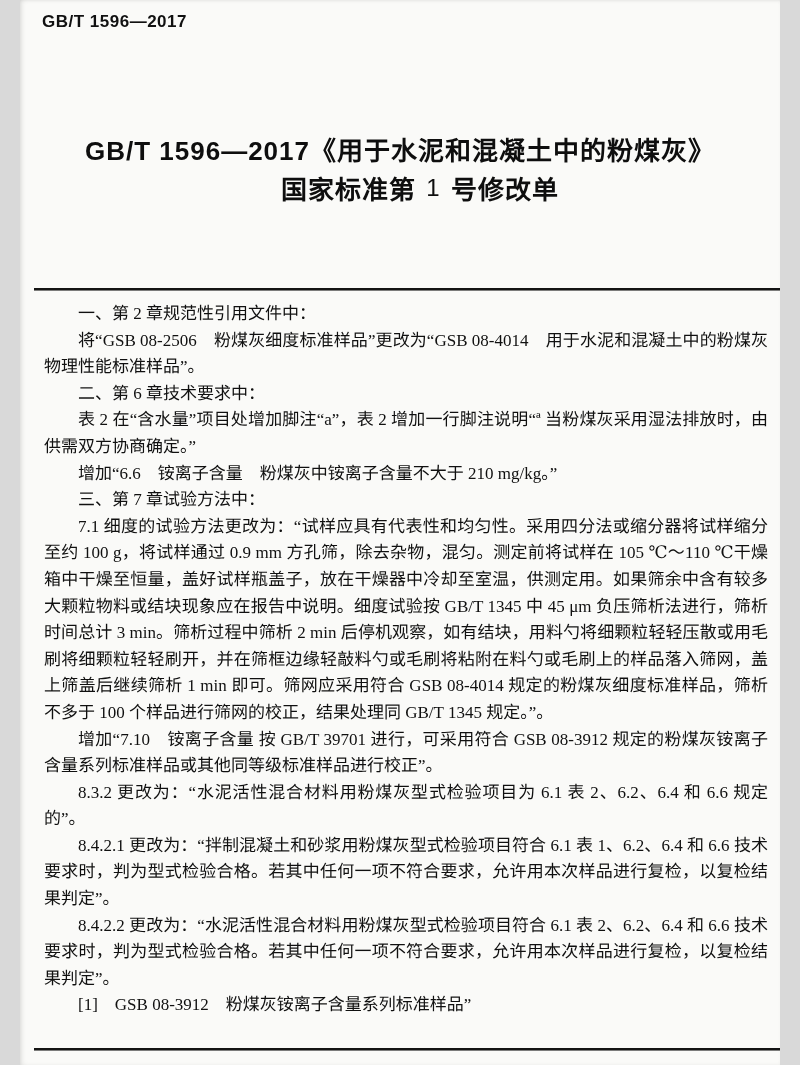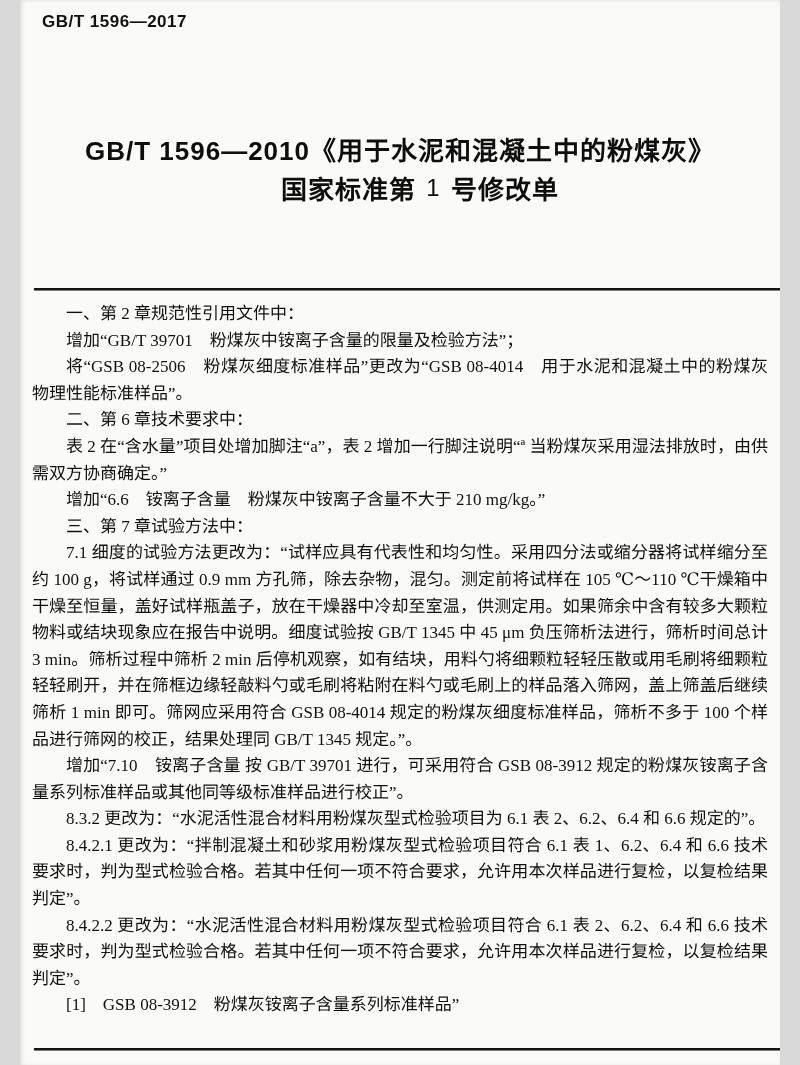--- a/index.html
+++ b/index.html
@@ -34,47 +34,46 @@
     padding:0 2px;
   }
   .rule {
     position:absolute; left:14px; width:773px; height:2px;
     background:#141414;
     box-shadow:0 1px 0 rgba(20,20,20,.55);
   }
   .rule-top { top:288px; }
   .rule-bottom { top:1048px; }
   .doc-body {
-    position:absolute; top:301px; left:12px; right:12px;
+    position:absolute; top:301px; left:24px; right:12px;
     font-size:17px; line-height:26.6px;
     text-align:justify;
     color:#101010;
   }
   .doc-body p {
     margin:0;
     text-indent:2em;
   }
 </style>
 </head>
 <body>
 
 <div class="page">
 
   <div class="header-code">GB/T 1596—2017</div>
 
   <div class="title-block">
-    <div class="title-line1">GB/T 1596—2010《用于水泥和混凝土中的粉煤灰》</div>
+    <div class="title-line1">GB/T 1596—2017《用于水泥和混凝土中的粉煤灰》</div>
     <div class="title-line2"><span>国家标准第 </span><span class="amend-no">1</span><span> 号修改单</span></div>
   </div>
 
   <div class="rule rule-top"></div>
 
   <div class="doc-body">
     <p>一、第 2 章规范性引用文件中：</p>
-    <p>增加“GB/T 39701　粉煤灰中铵离子含量的限量及检验方法”；</p>
     <p>将“GSB 08-2506　粉煤灰细度标准样品”更改为“GSB 08-4014　用于水泥和混凝土中的粉煤灰物理性能标准样品”。</p>
     <p>二、第 6 章技术要求中：</p>
     <p>表 2 在“含水量”项目处增加脚注“a”，表 2 增加一行脚注说明“ª 当粉煤灰采用湿法排放时，由供需双方协商确定。”</p>
     <p>增加“6.6　铵离子含量　粉煤灰中铵离子含量不大于 210 mg/kg。”</p>
     <p>三、第 7 章试验方法中：</p>
     <p>7.1 细度的试验方法更改为：“试样应具有代表性和均匀性。采用四分法或缩分器将试样缩分至约 100 g，将试样通过 0.9 mm 方孔筛，除去杂物，混匀。测定前将试样在 105 ℃～110 ℃干燥箱中干燥至恒量，盖好试样瓶盖子，放在干燥器中冷却至室温，供测定用。如果筛余中含有较多大颗粒物料或结块现象应在报告中说明。细度试验按 GB/T 1345 中 45 μm 负压筛析法进行，筛析时间总计 3 min。筛析过程中筛析 2 min 后停机观察，如有结块，用料勺将细颗粒轻轻压散或用毛刷将细颗粒轻轻刷开，并在筛框边缘轻敲料勺或毛刷将粘附在料勺或毛刷上的样品落入筛网，盖上筛盖后继续筛析 1 min 即可。筛网应采用符合 GSB 08-4014 规定的粉煤灰细度标准样品，筛析不多于 100 个样品进行筛网的校正，结果处理同 GB/T 1345 规定。”。</p>
     <p>增加“7.10　铵离子含量 按 GB/T 39701 进行，可采用符合 GSB 08-3912 规定的粉煤灰铵离子含量系列标准样品或其他同等级标准样品进行校正”。</p>
     <p>8.3.2 更改为：“水泥活性混合材料用粉煤灰型式检验项目为 6.1 表 2、6.2、6.4 和 6.6 规定的”。</p>
     <p>8.4.2.1 更改为：“拌制混凝土和砂浆用粉煤灰型式检验项目符合 6.1 表 1、6.2、6.4 和 6.6 技术要求时，判为型式检验合格。若其中任何一项不符合要求，允许用本次样品进行复检，以复检结果判定”。</p>
     <p>8.4.2.2 更改为：“水泥活性混合材料用粉煤灰型式检验项目符合 6.1 表 2、6.2、6.4 和 6.6 技术要求时，判为型式检验合格。若其中任何一项不符合要求，允许用本次样品进行复检，以复检结果判定”。</p>

